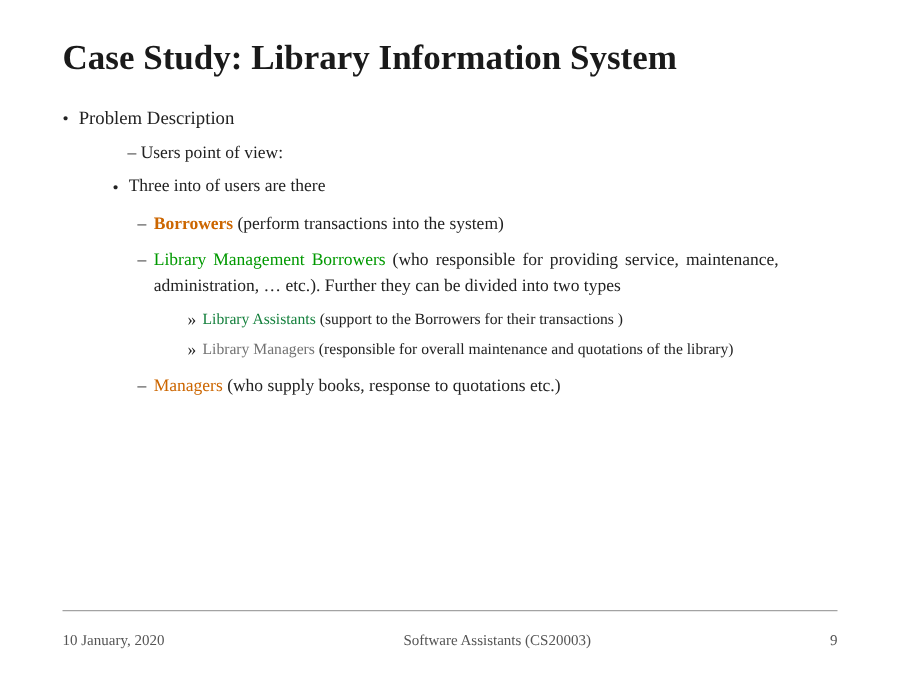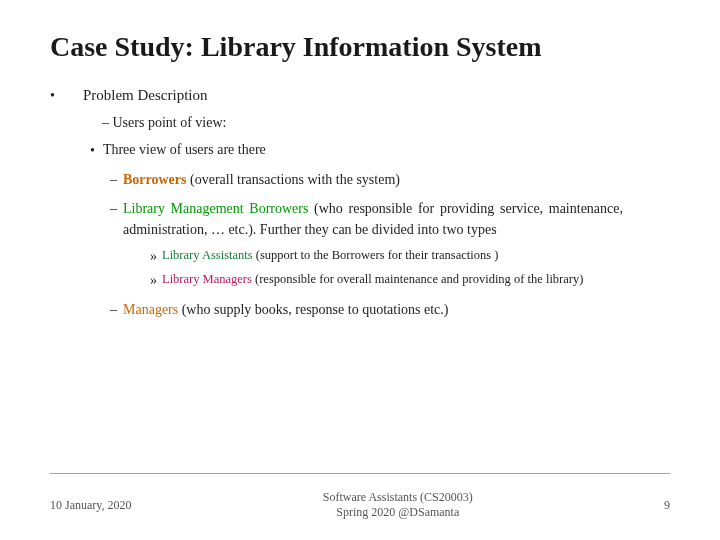--- a/index.html
+++ b/index.html
@@ -98,21 +98,21 @@
       color: #009900;
       font-weight: normal;
     }
 
     .color-la {
       color: #15803d;
       font-weight: normal;
     }
 
     .color-lm {
-      color: #be185d;
+      color: #737373;
       font-weight: normal;
     }
 
     .color-suppliers {
       color: #cc6600;
       font-weight: normal;
     }
 
     .footer {
       display: flex;
@@ -135,60 +135,60 @@
 <div class="slide">
 
   <div class="title">
     <span class="title-normal">Case Study: </span><span class="title-colored">Library Information System</span>
   </div>
 
   <div class="content">
 
     <div class="bullet-l1">
       <span class="bullet-marker">•</span>
-      <span style="font-size:15px;margin-left:20px;">Problem Description</span>
+      <span style="font-size:15px;">Problem Description</span>
     </div>
 
     <div class="indent-1">
       <div class="dash-item" style="margin-bottom:6px;">
         <span style="font-size:14px;margin-left:32px;">– Users point of view:</span>
       </div>
 
       <div class="indent-1">
         <div class="bullet-l1" style="margin-bottom:8px;">
           <span class="bullet-marker">•</span>
-          <span>Three view of users are there</span>
+          <span>Three into of users are there</span>
         </div>
 
         <div class="indent-1">
           <div class="dash-item" style="margin-bottom:8px;">
             <span class="dash-marker">– </span>
             <span>
-              <span class="color-borrowers">Borrowers</span><span> (overall transactions with the system)</span>
+              <span class="color-borrowers">Borrowers</span><span> (perform transactions into the system)</span>
             </span>
           </div>
 
           <div class="dash-item" style="margin-bottom:6px; align-items:flex-start;">
             <span class="dash-marker">– </span>
             <span style="text-align:justify; display:block; max-width:500px;">
               <span class="color-lmp">Library Management Borrowers</span><span> (who responsible for providing service, maintenance, administration, … etc.). Further they can be divided into two types</span>
             </span>
           </div>
 
           <div class="indent-2" style="margin-bottom:8px;">
             <div class="sub-bullet" style="margin-bottom:3px;">
               <span class="sub-marker">»</span>
               <span style="font-size:12.5px;">
                 <span class="color-la">Library Assistants</span><span> (support to the Borrowers for their transactions )</span>
               </span>
             </div>
             <div class="sub-bullet">
               <span class="sub-marker">»</span>
               <span style="font-size:12.5px;">
-                <span class="color-lm">Library Managers</span><span> (responsible for overall maintenance and providing of the library)</span>
+                <span class="color-lm">Library Managers</span><span> (responsible for overall maintenance and quotations of the library)</span>
               </span>
             </div>
           </div>
 
           <div class="dash-item">
             <span class="dash-marker">– </span>
             <span>
               <span class="color-suppliers">Managers</span><span> (who supply books, response to quotations etc.)</span>
             </span>
           </div>
@@ -196,18 +196,17 @@
         </div>
       </div>
     </div>
 
   </div>
 
   <div class="footer">
     <span>10 January, 2020</span>
     <span class="footer-center">
       <span>Software Assistants (CS20003)</span><br>
-      <span>Spring 2020 @DSamanta</span>
     </span>
     <span>9</span>
   </div>
 
 </div>
 
 </body></html>

